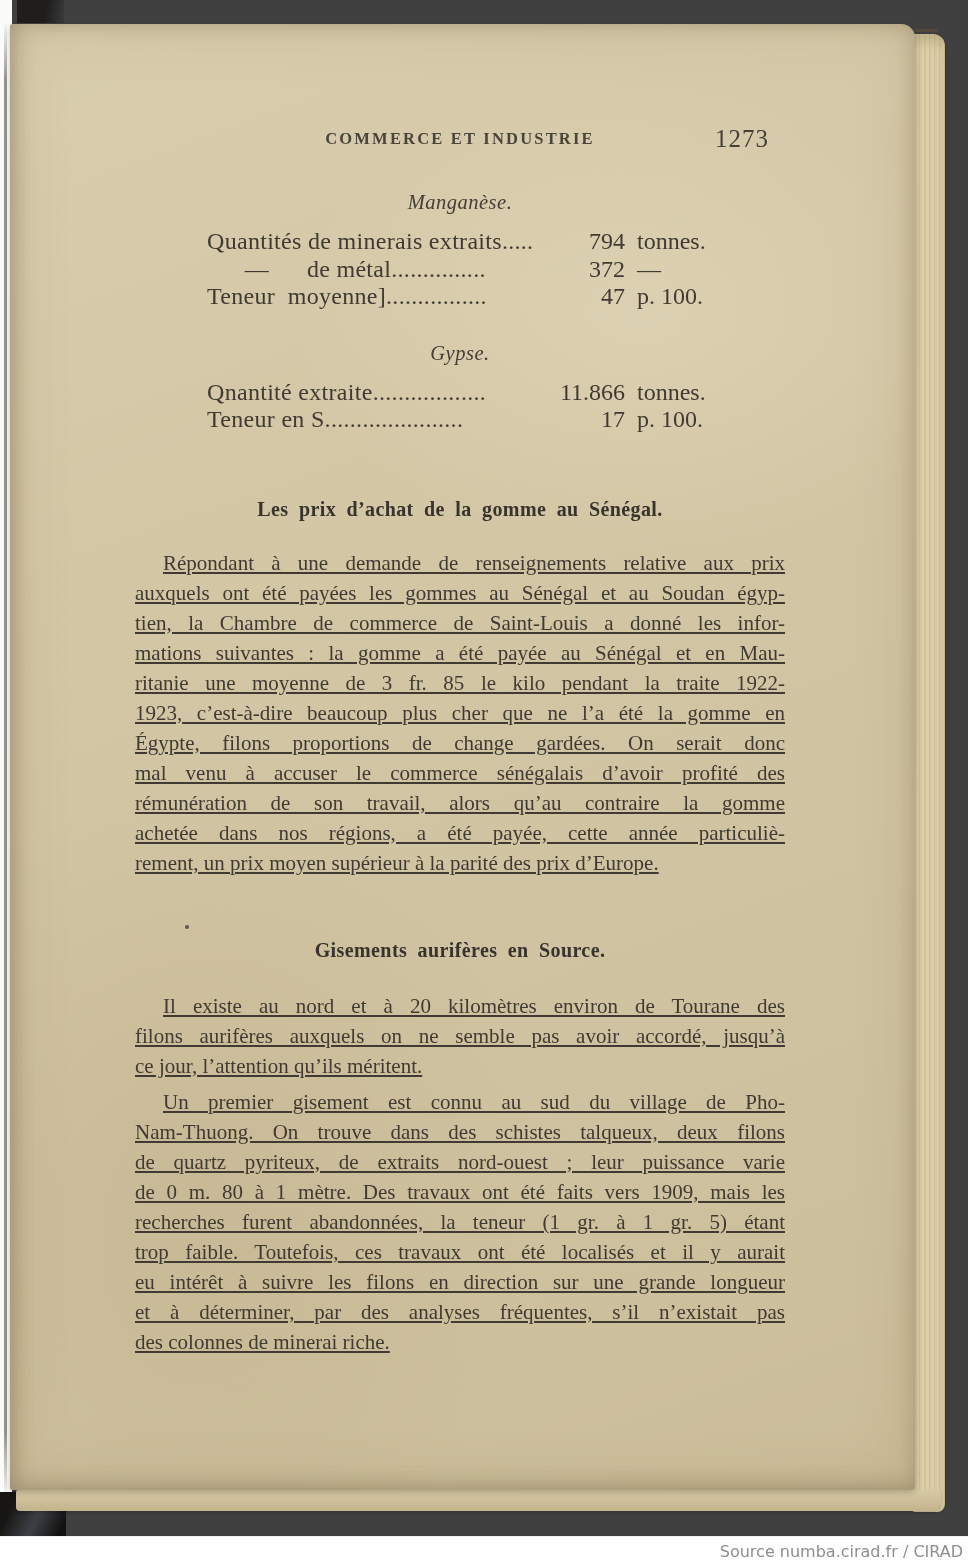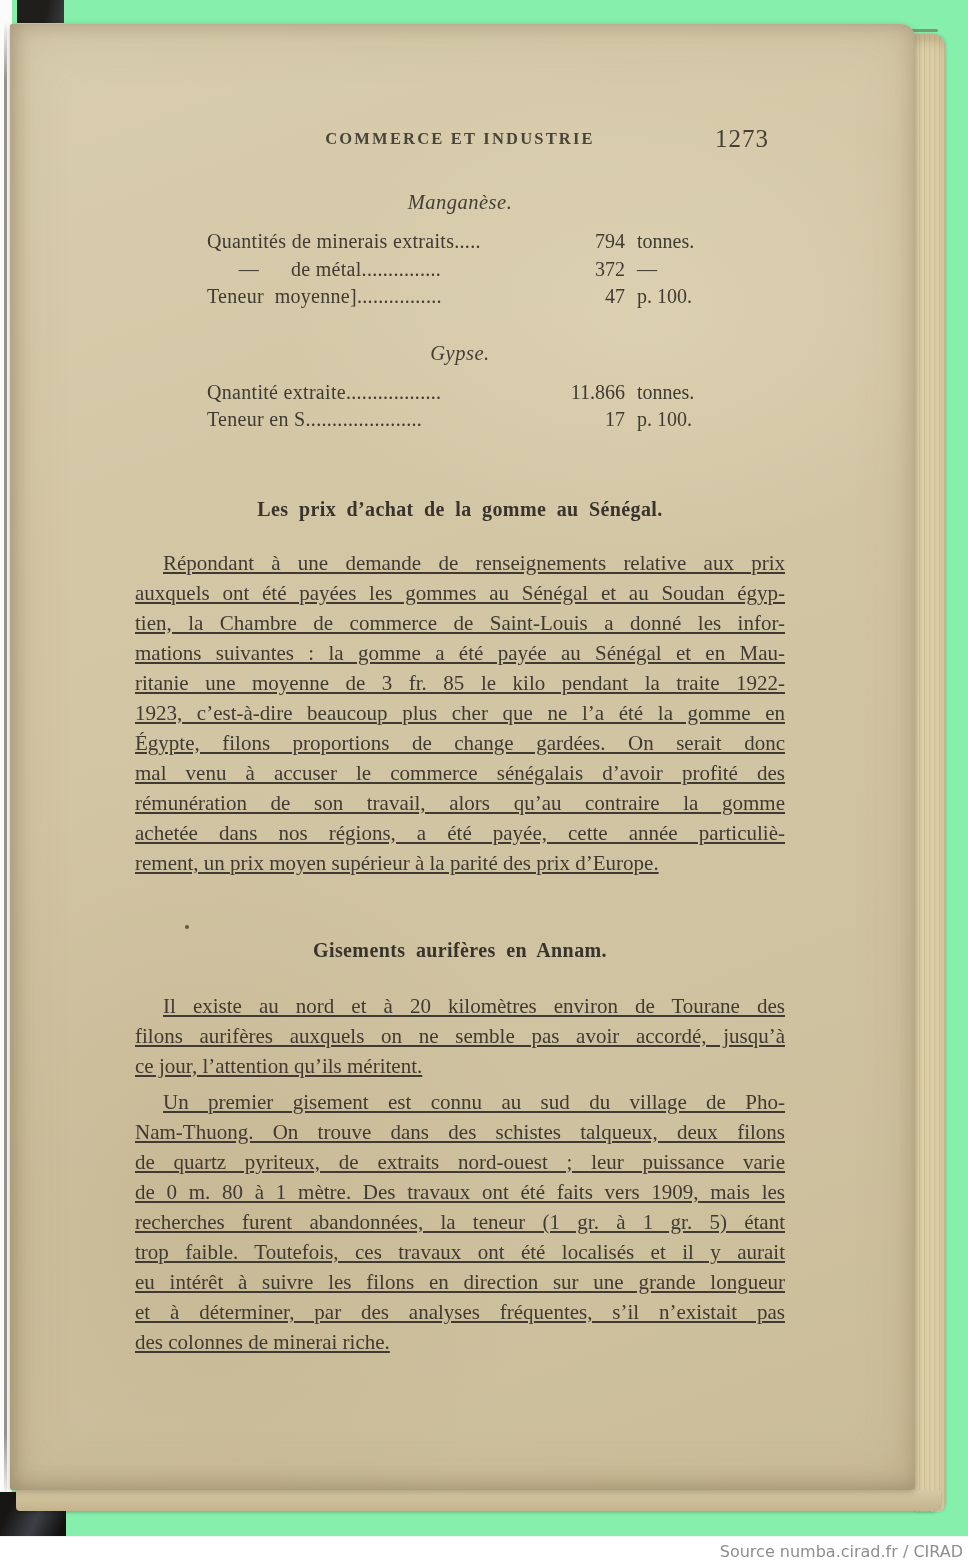--- a/index.html
+++ b/index.html
@@ -1,19 +1,19 @@
 <!DOCTYPE html>
 <html><head>
 <meta charset="utf-8">
 <style>
   * { margin:0; padding:0; box-sizing:border-box; }
   html,body { background:#e8e6e2; }
   #root {
     position:relative; width:968px; height:1566px; overflow:hidden;
-    background:#86efac;
+    background:#404040;
     font-family:"Liberation Serif", serif;
   }
   .left-strip{ position:absolute; left:0; top:0; width:12px; height:1540px; background:#fbfbf9; }
   .spine-line{
     position:absolute; left:4px; top:22px; width:3px; height:1470px;
     background:linear-gradient(rgba(70,65,55,0), rgba(70,65,55,.55) 4%, rgba(70,65,55,.55) 96%, rgba(70,65,55,.05));
   }
   .spine-block-top{ position:absolute; left:17px; top:0; width:47px; height:23px;
     background:linear-gradient(100deg,#201e1b 60%, #3a3b3e 100%); }
   .spine-block-bottom{ position:absolute; left:0; top:1492px; width:66px; height:47px;
@@ -49,21 +49,21 @@
   .header-title{
     position:absolute; left:0; right:0; text-align:center;
     font-weight:bold; font-size:16.5px; letter-spacing:2.2px; color:#4a443b;
   }
   .page-number{ position:absolute; right:16px; top:0; font-size:25px; letter-spacing:1px; color:#453f36; }
 
   .section-title{ text-align:center; font-style:italic; font-size:20.5px; line-height:24px; color:#443e35; letter-spacing:.5px; }
   .st-1{ margin-top:40px; } .st-2{ margin-top:30px; }
 
   .mineral-rows{ margin-top:14px; }
-  .mrow{ position:relative; line-height:27.5px; font-size:20px; height:27.5px; }
+  .mrow{ position:relative; line-height:27.5px; font-size:24px; height:27.5px; }
   .mlabel{ white-space:pre; padding-left:72px; letter-spacing:.3px; }
   .mval{ position:absolute; left:330px; width:160px; text-align:right; }
   .munit{ position:absolute; left:502px; }
 
   .article-title{ text-align:center; font-weight:bold; font-size:20px; line-height:26px;
     color:#38332c; letter-spacing:.4px; word-spacing:5px; }
   .at-1{ margin-top:62px; } .at-2{ margin-top:59px; }
 
   .para{ font-size:21px; color:#403a32;text-decoration:underline; }
   .p1{ margin-top:26px; } .p2{ margin-top:28px; } .p3{ margin-top:6px; }
@@ -147,21 +147,21 @@
           <div class="tline">mations suivantes : la gomme a été payée au Sénégal et en Mau-</div>
           <div class="tline">ritanie une moyenne de 3 fr. 85 le kilo pendant la traite 1922-</div>
           <div class="tline">1923, c’est-à-dire beaucoup plus cher que ne l’a été la gomme en</div>
           <div class="tline">Égypte, filons proportions de change gardées. On serait donc</div>
           <div class="tline">mal venu à accuser le commerce sénégalais d’avoir profité des</div>
           <div class="tline">rémunération de son travail, alors qu’au contraire la gomme</div>
           <div class="tline">achetée dans nos régions, a été payée, cette année particuliè-</div>
           <div class="tline last">rement, un prix moyen supérieur à la parité des prix d’Europe.</div>
         </div>
 
-      <div class="article-title at-2">Gisements aurifères en Annam.</div>
+      <div class="article-title at-2">Gisements aurifères en Source.</div>
 
       <div class="para p2">
           <div class="tline">Il existe au nord et à 20 kilomètres environ de Tourane des</div>
           <div class="tline">filons aurifères auxquels on ne semble pas avoir accordé, jusqu’à</div>
           <div class="tline last">ce jour, l’attention qu’ils méritent.</div>
         </div>
 
       <div class="para p3">
           <div class="tline">Un premier gisement est connu au sud du village de Pho-</div>
           <div class="tline">Nam-Thuong. On trouve dans des schistes talqueux, deux filons</div>

